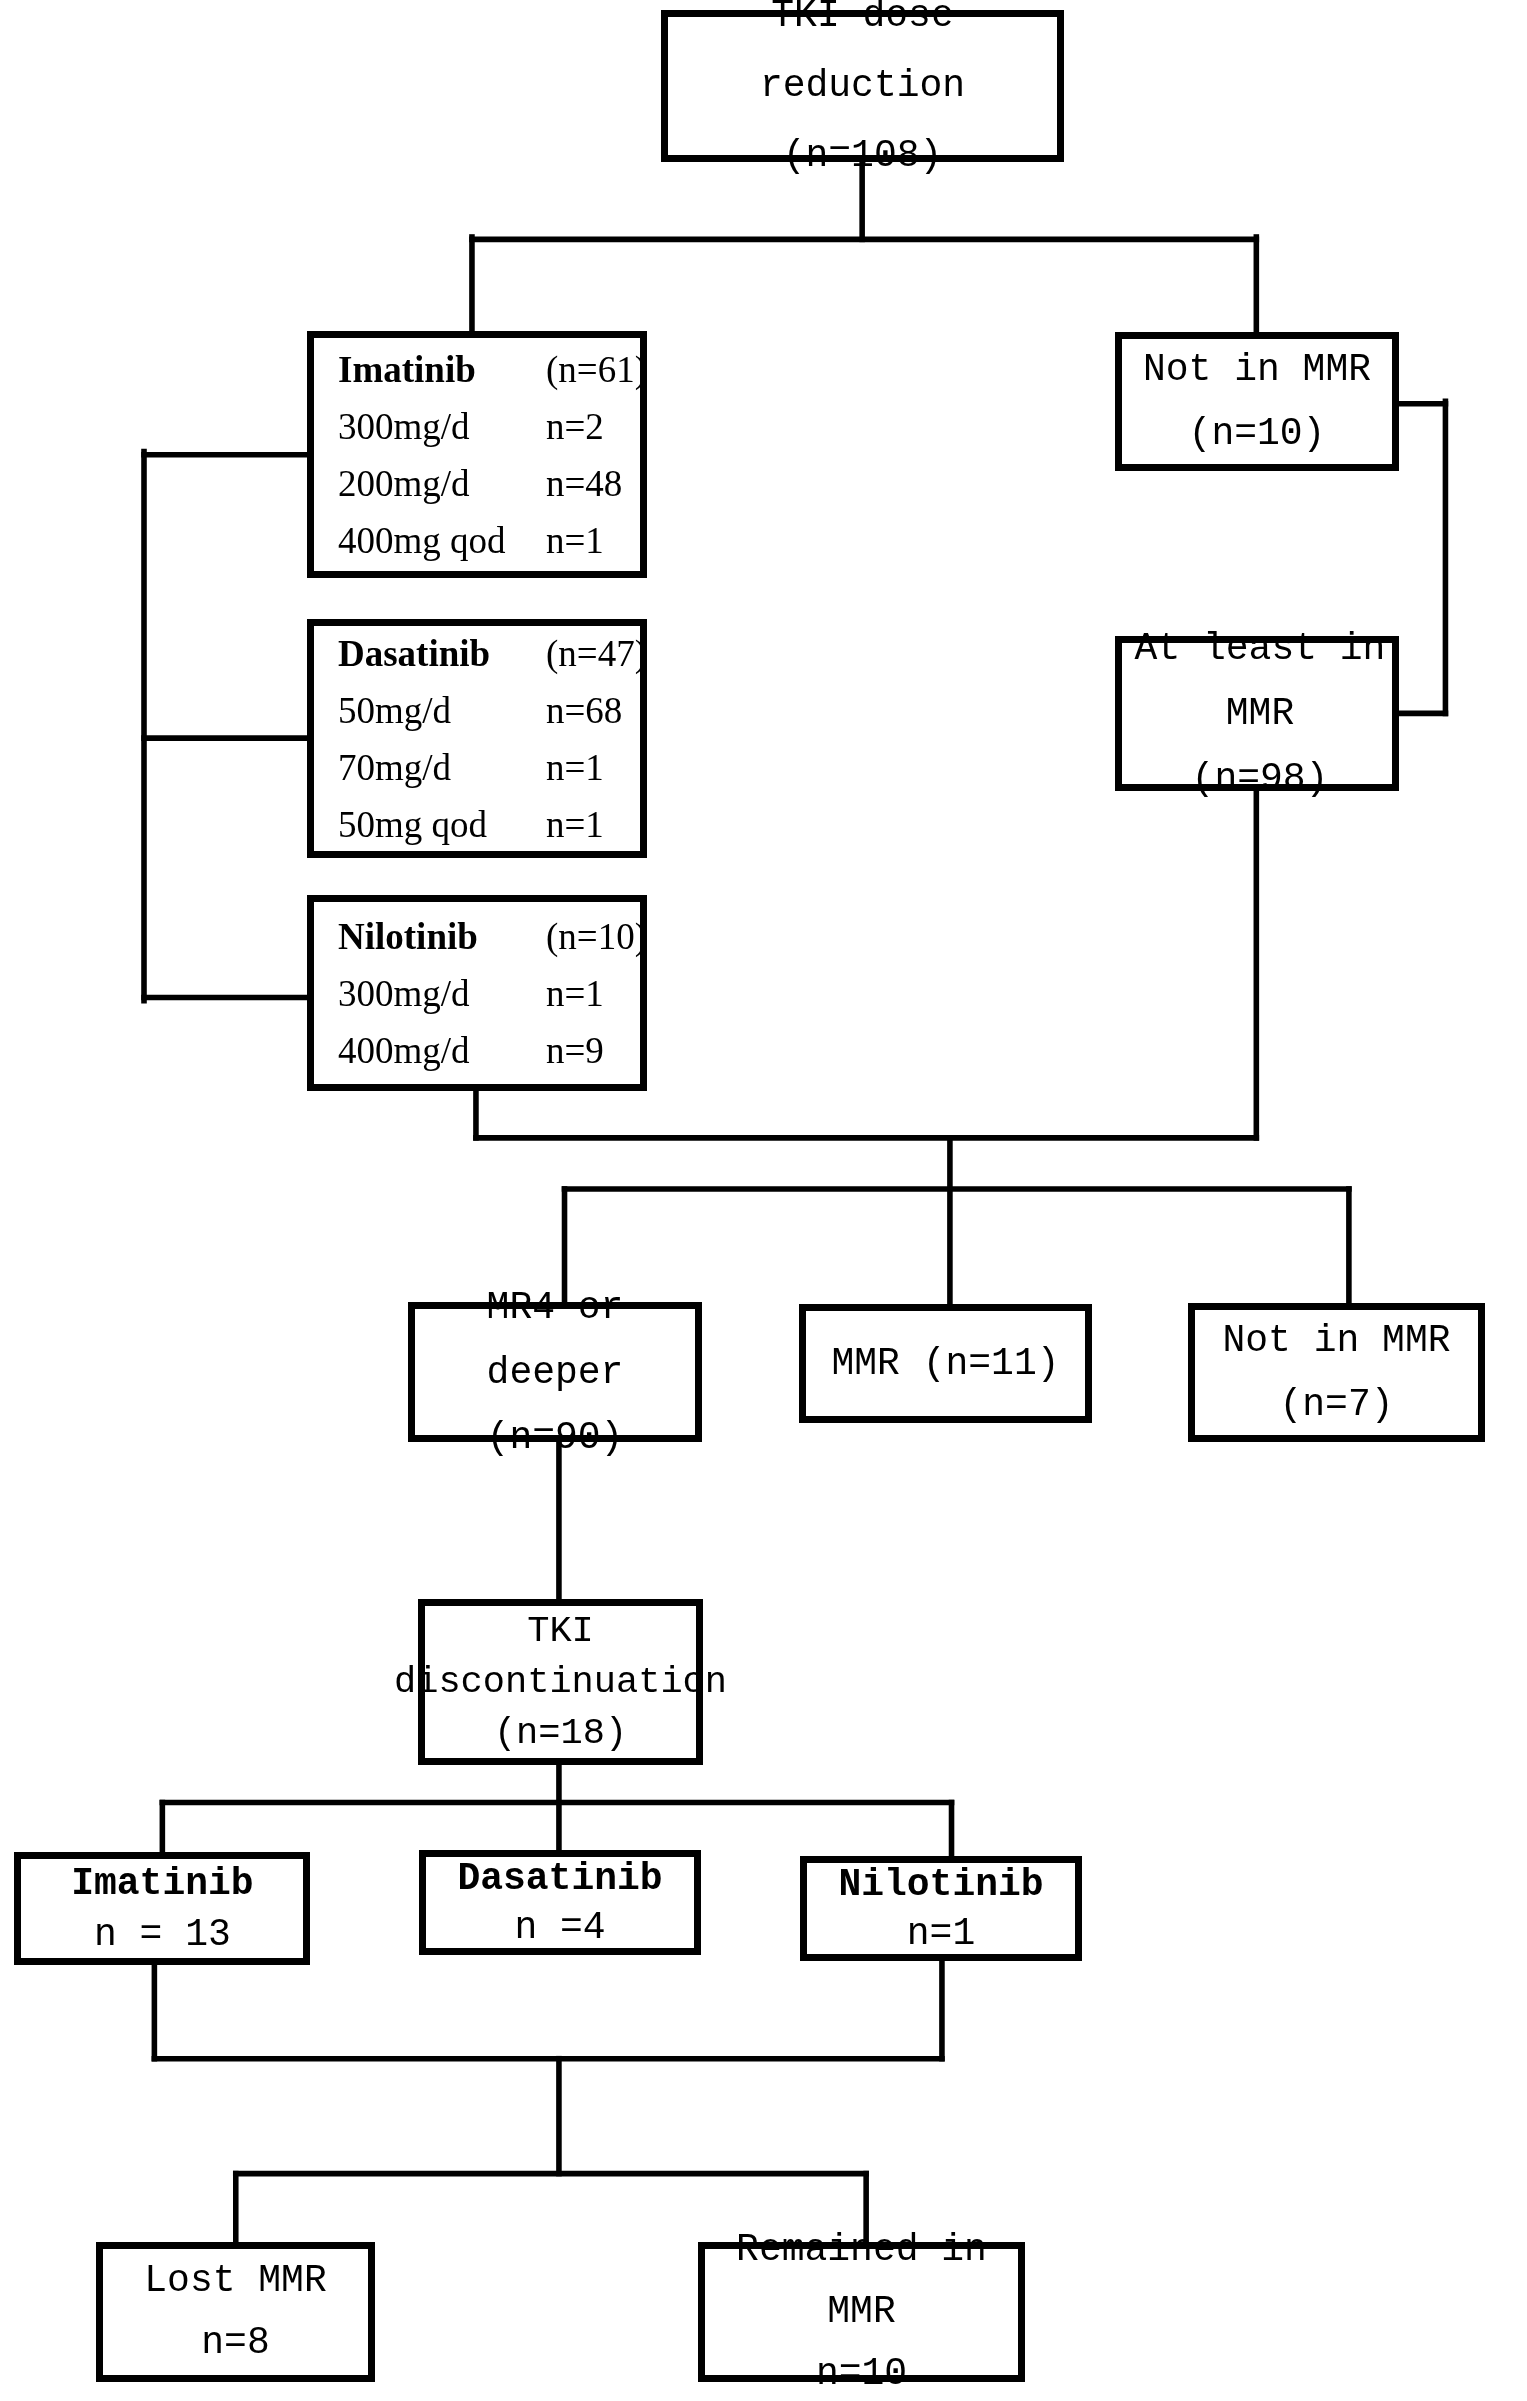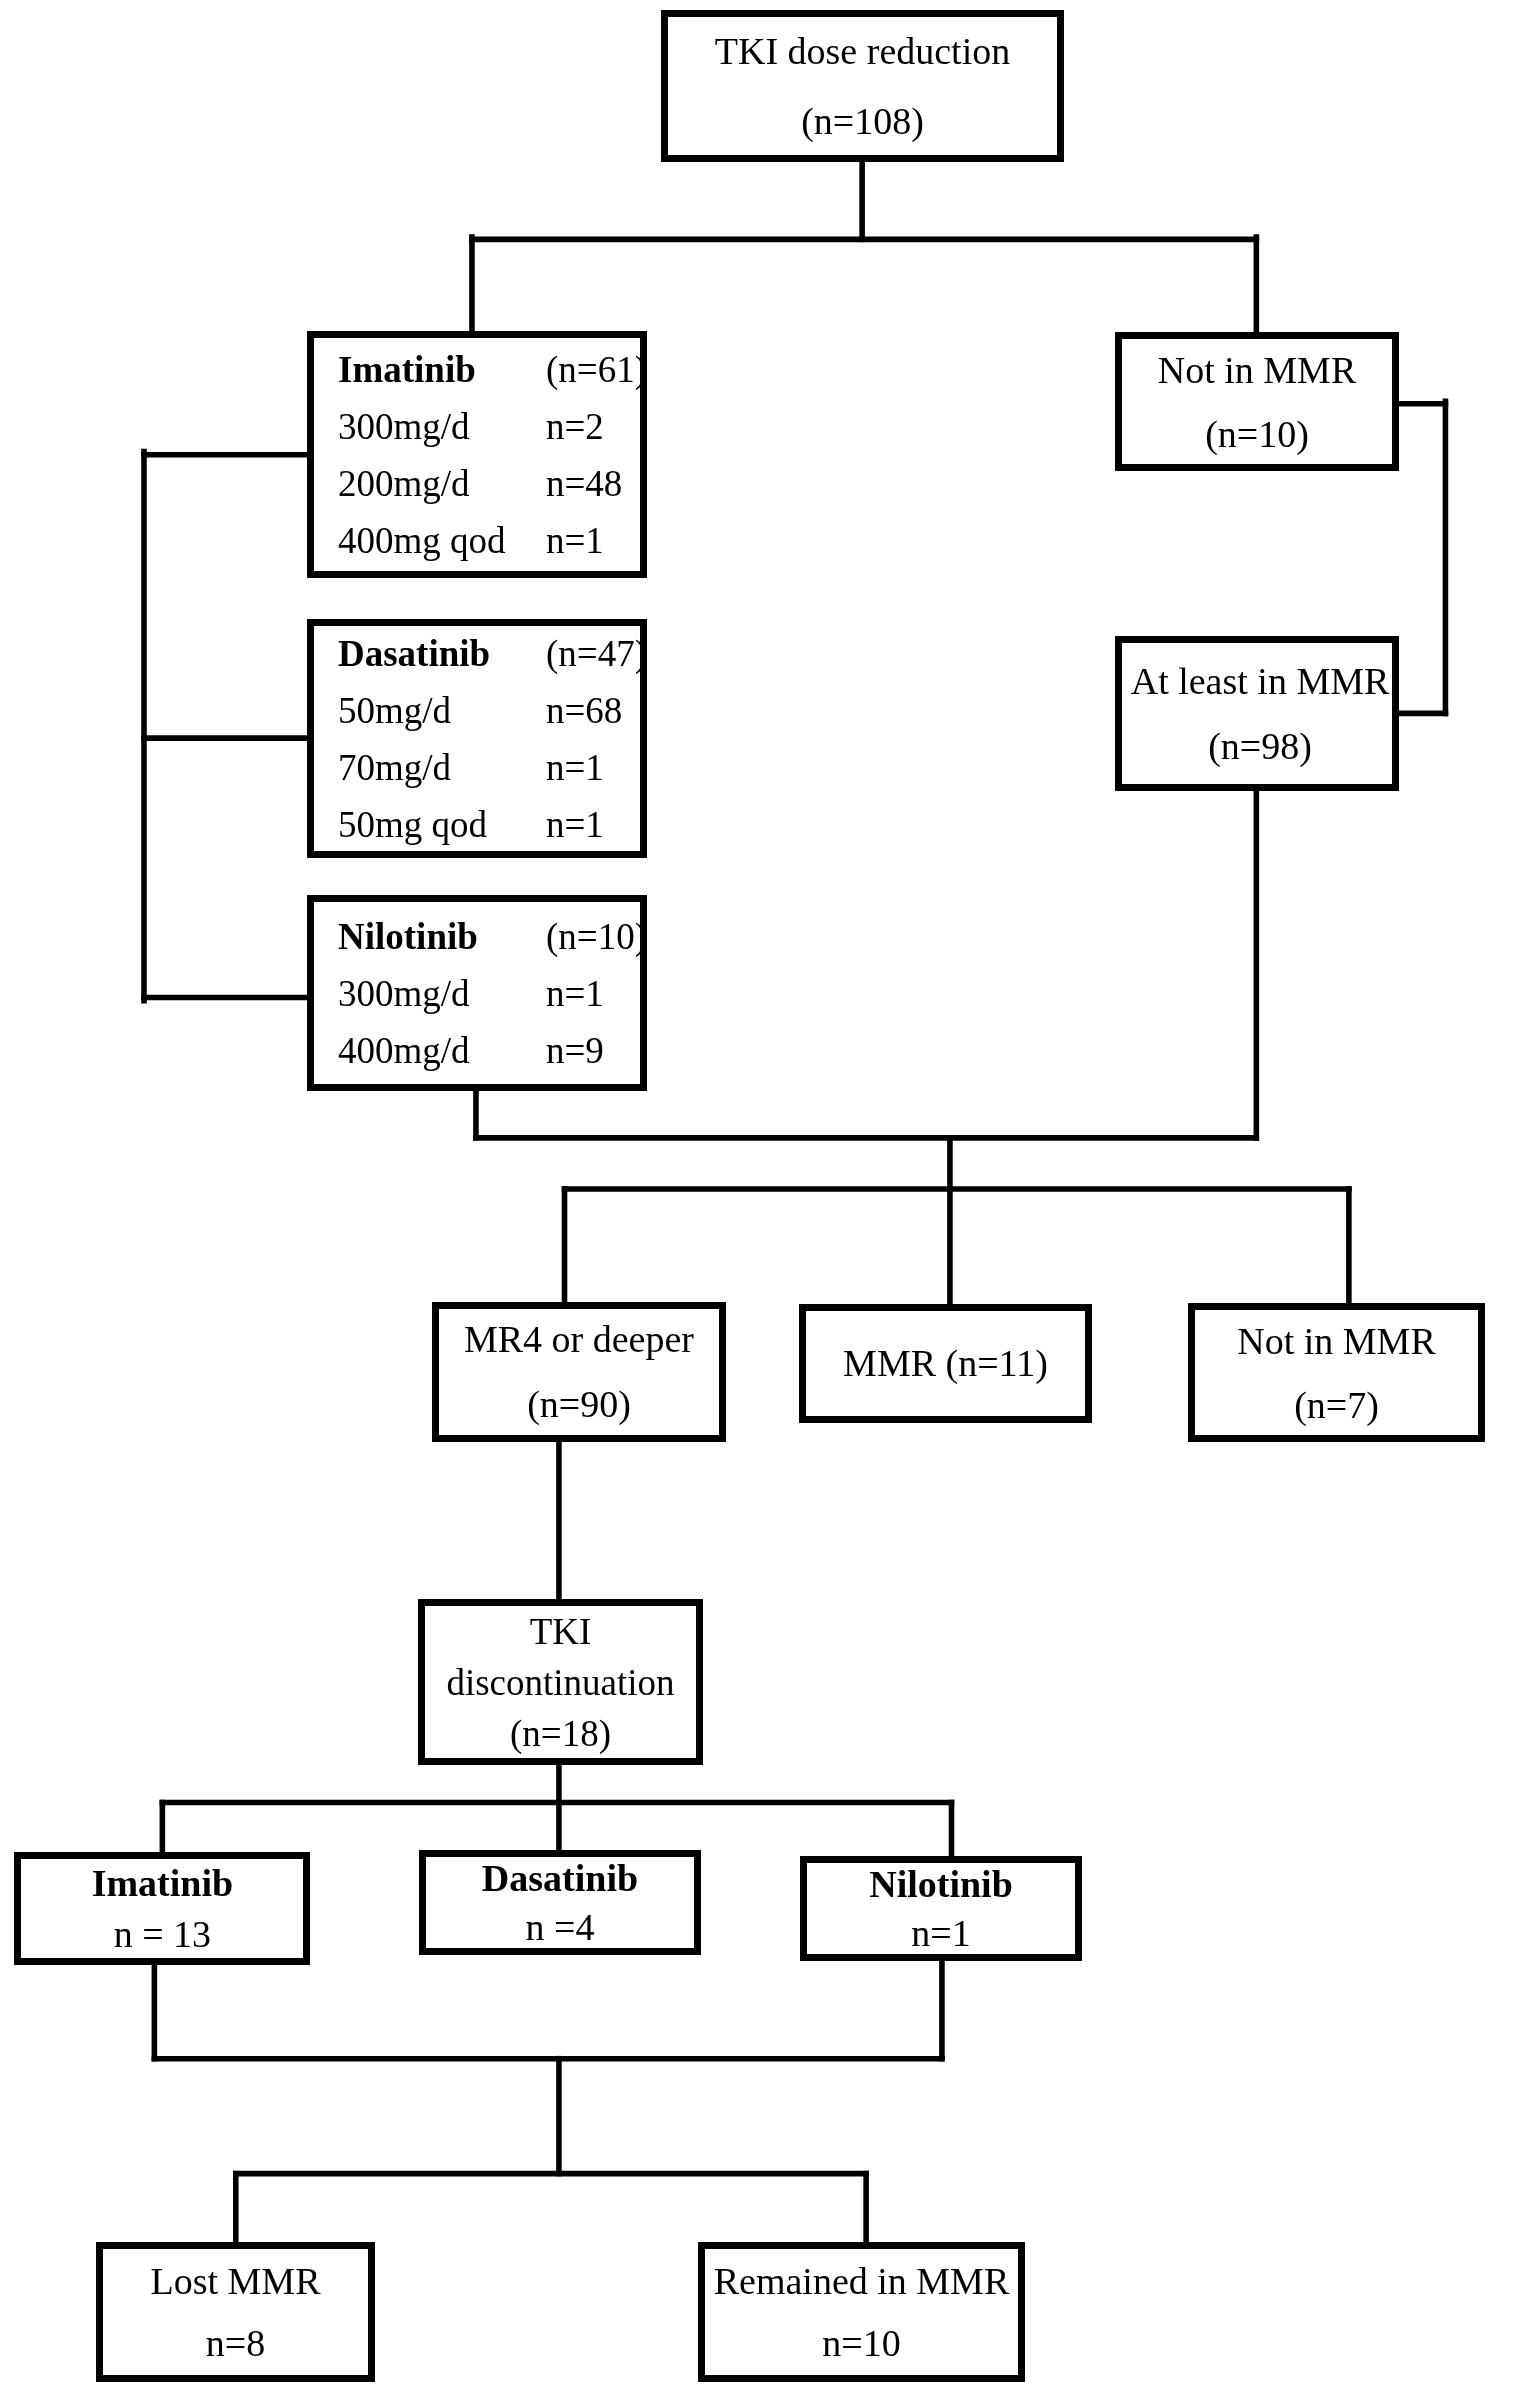--- a/index.html
+++ b/index.html
@@ -14,20 +14,21 @@
   .box{
     position:absolute;
     box-sizing:border-box;
     border:7.2px solid #000;
     background:#ffffff;
     display:flex;flex-direction:column;
     align-items:center;justify-content:center;
     text-align:center;
     font-size:38px;
     line-height:69px;
+    font-family:Liberation Mono, monospace;
   }
   .box .bold{font-weight:bold;}
   
   .dosebox{
     position:absolute;
     box-sizing:border-box;
     border:7.2px solid #000;
     background:#ffffff;
     display:flex;flex-direction:column;
     justify-content:center;
@@ -42,21 +43,21 @@
     white-space:nowrap;
   }
   .drow .dname{font-weight:bold;}
   
   #top-box        {left:661px;  top:9.6px;   width:403px; height:152px; line-height:70px; font-size:38px;}
   #imatinib-dose  {left:307px;  top:331px;  width:340px; height:247px;}
   #dasatinib-dose {left:307px;  top:619px;  width:340px; height:239px;}
   #nilotinib-dose {left:307px;  top:895px; width:340px; height:196px;}
   #not-in-mmr-10  {left:1115px; top:332px;  width:284px; height:139px; line-height:64px;}
   #at-least-mmr   {left:1115px; top:636px;  width:284px; height:155px; line-height:65px;padding-left:6px;}
-  #mr4-box        {left:408px;  top:1302px; width:294px; height:140px; line-height:65px;margin-left:24px;}
+  #mr4-box        {left:408px;  top:1302px; width:294px; height:140px; line-height:65px;}
   #mmr-11-box     {left:799px; top:1304px; width:293px; height:119px;justify-content:center;}
   #not-in-mmr-7   {left:1188px; top:1303px; width:297px; height:139px; line-height:64px;}
   #tki-disc-box   {left:418px;  top:1599px; width:285px; height:166px; line-height:51px; font-size:37px;}
   #imatinib-13    {left:14.4px;   top:1852px; width:296px; height:113px; line-height:51px;}
   #dasatinib-4    {left:419px;  top:1850px; width:282px; height:105px; line-height:49px;}
   #nilotinib-1    {left:800px; top:1856px; width:282px; height:105px; line-height:49px;}
   #lost-mmr-box   {left:96px;  top:2242px; width:279px; height:140px; line-height:62px;}
   #remained-box   {left:698px;  top:2242px; width:327px; height:140px; line-height:62px;}
 </style>
 </head>

